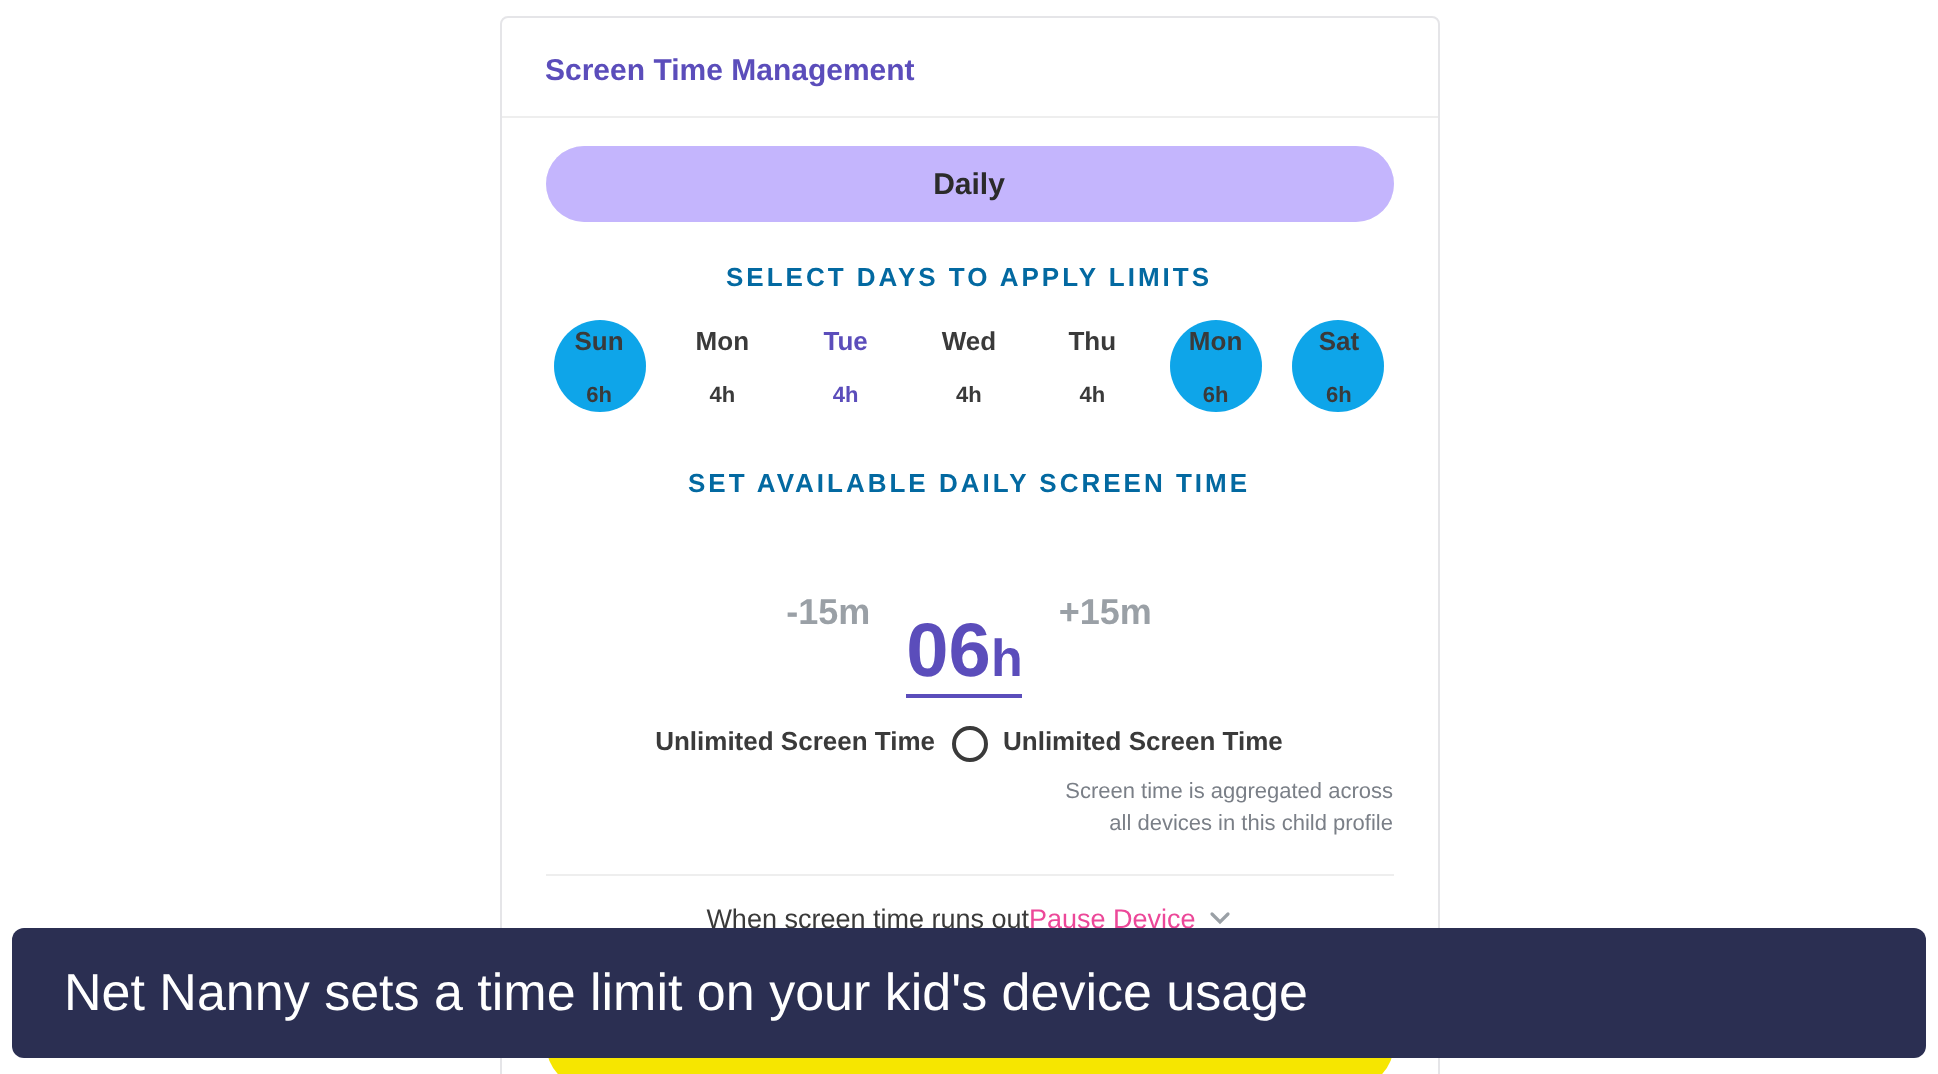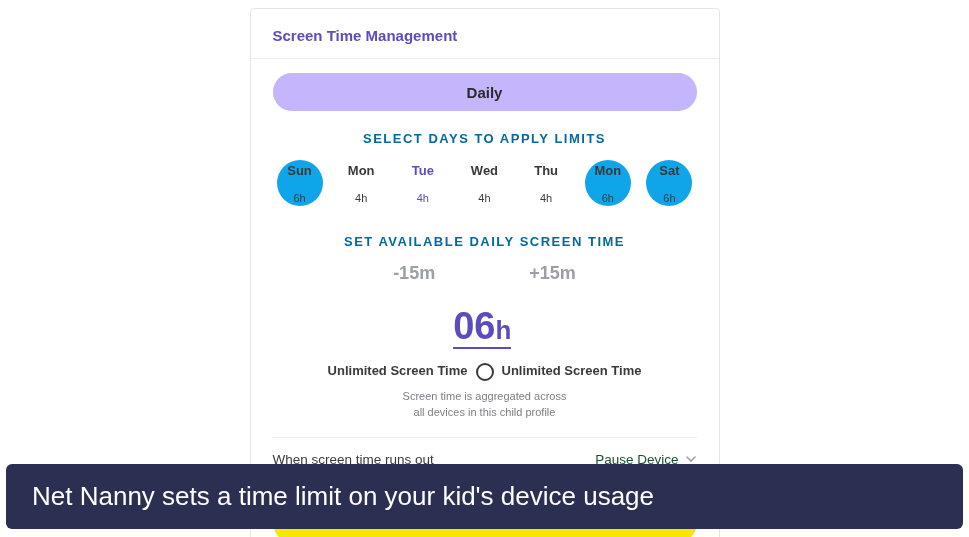--- a/index.html
+++ b/index.html
@@ -59,39 +59,39 @@
 }
 .days { display: flex; justify-content: space-between; padding: 0 4px; margin-bottom: 28px; }
 .day {
   width: 46px; height: 46px;
   display: flex; flex-direction: column; align-items: center; justify-content: center;
   border-radius: 50%;
   cursor: pointer;
 }
 .day.sel { background: #0ea5e9; }
 .day-lbl { font-size: 13px; font-weight: 800; color: #3a3a3a; }
-.day-val { font-size: 11px; font-weight: 400; color: #3a3a3a; margin-top: 14px; }
+.day-val { font-size: 11px; font-weight: 700; color: #3a3a3a; margin-top: 14px; }
 .day.accent .day-lbl, .day.accent .day-val { color: #5b4dbb; }
-.timer-row { display: flex; justify-content: center; gap: 18px; margin: 6px 0 14px; }
+.timer-row { display: flex; align-items: center; justify-content: center; gap: 18px; margin: 6px 0 14px; }
 .adj { color: #9aa0a6; font-size: 18px; font-weight: 700; cursor: pointer; }
 .time-disp { display: flex; gap: 10px; align-items: baseline; color: #5b4dbb; font-weight: 800; }
 .tpart { display: flex; align-items: baseline; border-bottom: 2px solid #5b4dbb; padding-bottom: 2px; }
 .tnum { font-size: 38px; line-height: 1; margin-top: 44px; }
 .tunit { font-size: 26px; line-height: 1; }
 .unlim { display: flex; align-items: flex-start; justify-content: center; gap: 8px; font-size: 13px; font-weight: 600; color: #3a3a3a; margin-bottom: 8px; }
 .radio {
   width: 18px; height: 18px; border: 2px solid #3a3a3a; border-radius: 50%; display: inline-block; cursor: pointer;
 }
-.note { text-align: center; font-size: 11px; color: #7a7f87; line-height: 1.45; margin-bottom: 16px; }
+.note { text-align: right; font-size: 11px; color: #7a7f87; line-height: 1.45; margin-bottom: 16px; }
 .runout-row {
-  display: flex; justify-content: space-between; align-items: center;
+  display: flex; justify-content: center; align-items: center;
   padding: 14px 0; border-top: 1px solid #eee; border-bottom: 1px solid #eee;
   font-size: 13.5px; color: #3a3a3a;
 }
-.select { display: flex; align-items: center; gap: 6px; cursor: pointer; color: #14532d; }
+.select { display: flex; align-items: center; gap: 6px; cursor: pointer; color: #ec4899; }
 .chev { display: inline-block; transform: rotate(0deg); }
 .chev svg { display: block; }
 .confirm {
   margin: 18px 0 8px;
   background: #f6e600;
   border-radius: 24px;
   height: 44px;
   display: flex; align-items: center; justify-content: center;
 }
 .caption-bar {

